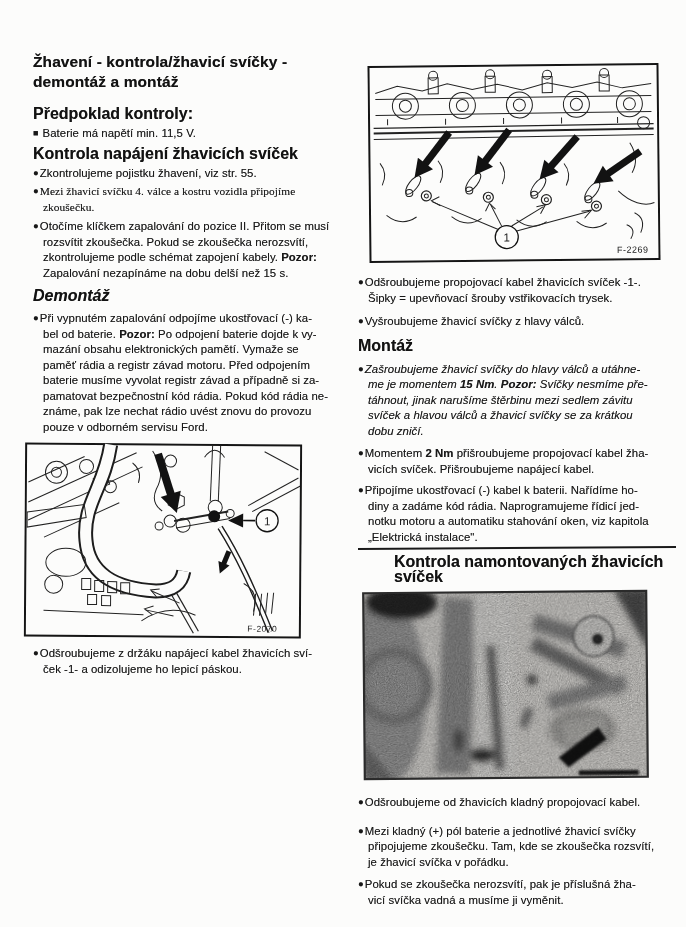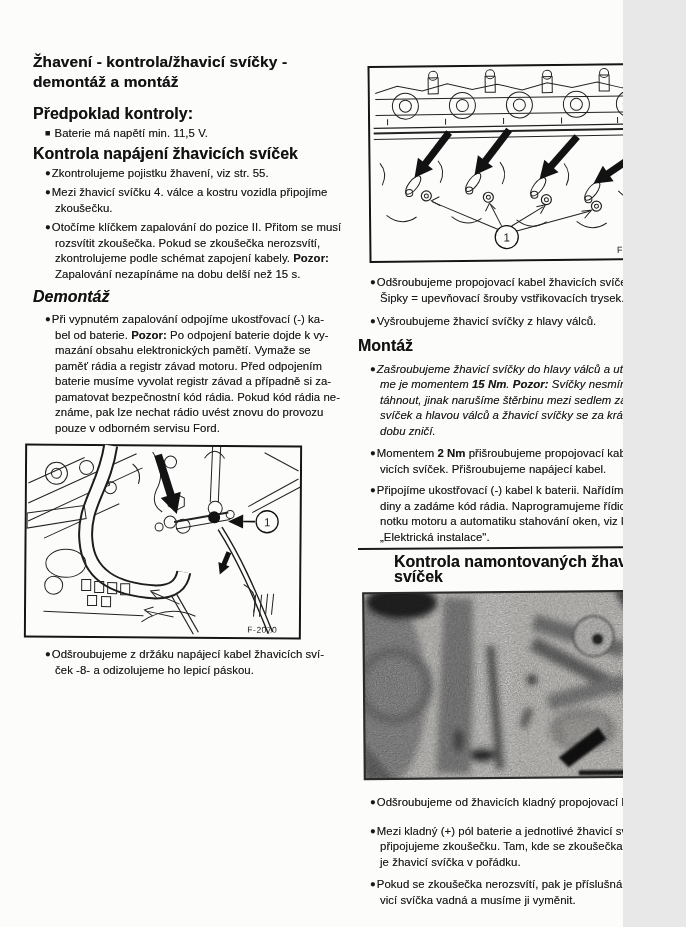--- a/index.html
+++ b/index.html
@@ -1,32 +1,32 @@
 <!DOCTYPE html>
 <html><head>
 <meta charset="utf-8">
 <style>
   html,body{margin:0;padding:0;background:#e8e8e8;}
   .page{
-    position:relative;width:623px;height:927px;background:#fcfcfb;overflow:hidden;
+    position:relative;width:686px;height:927px;background:#fcfcfb;overflow:hidden;
     font-family:"Liberation Sans",sans-serif;color:#181818;
   }
   .col{position:absolute;}
   .col-left{left:33px;top:52px;width:320px;}
   .col-right{left:358px;top:64px;width:318px;}
   .title{
     font-weight:700;font-size:15.5px;line-height:19.5px;letter-spacing:.1px;
     white-space:pre;margin:0;color:#121212;text-shadow:0 0 .4px rgba(0,0,0,.55);
   }
   .body-text,.bul{font-size:11.4px;line-height:15.5px;letter-spacing:.05px;
     text-shadow:0 0 .35px rgba(0,0,0,.45);}
   .pre{white-space:pre;}
   .h{font-weight:700;font-size:16px;line-height:15px;margin:0;color:#121212;
      text-shadow:0 0 .4px rgba(0,0,0,.5);}
-  .bul{position:relative;padding-left:10px;text-indent:-10px;margin-left:12px;}
+  .bul{position:relative;padding-left:10px;text-indent:-10px;}
   .bul .mk{font-size:9.5px;margin-right:1px;vertical-align:1px;}
   .bul .mksq{font-size:9px;margin-right:4px;vertical-align:1px;}
   .bul .bt{white-space:pre;}
   .b{font-weight:700;}
   .fig{display:block;}
   .rule{height:2px;background:#1a1a1a;transform:rotate(-.4deg);}
   svg text{font-family:"Liberation Sans",sans-serif;fill:#1a1a1a;}
   .lineart{stroke:#222;fill:none;stroke-width:1;}
   .solid{fill:#121212;stroke:none;}
 </style>
@@ -46,21 +46,21 @@
     <div class="bul" style="margin-top:5px;">
       <span class="mksq">■</span><span class="bt">Baterie má napětí min. 11,5 V.</span>
     </div>
 
     <h2 class="h" style="margin-top:4px;">Kontrola napájení žhavicích svíček</h2>
 
     <div class="bul" style="margin-top:4px;">
       <span class="mk">●</span><span class="bt">Zkontrolujeme pojistku žhavení, viz str. 55.</span>
     </div>
 
-    <div class="bul" style="margin-top:3px;">
+    <div class="bul" style="margin-top:3px;font-family:Liberation Serif, serif;">
       <span class="mk">●</span><span class="bt">Mezi žhavicí svíčku 4. válce a kostru vozidla připojíme
 zkoušečku.</span>
     </div>
 
     <div class="bul" style="margin-top:3px;">
       <span class="mk">●</span><span class="bt"><span>Otočíme klíčkem zapalování do pozice II. Přitom se musí
 rozsvítit zkoušečka. Pokud se zkoušečka nerozsvítí,
 zkontrolujeme podle schémat zapojení kabely. </span><span class="b">Pozor:</span><span>
 Zapalování nezapínáme na dobu delší než 15 s.</span></span>
     </div>
@@ -162,21 +162,21 @@
         <polygon class="solid" points="204,77 219,70 219,84"></polygon>
         <line x1="219" y1="77" x2="231" y2="77" stroke="#121212" stroke-width="1.6"></line>
         <circle cx="243" cy="77" r="11" fill="none" stroke="#121212" stroke-width="1.3"></circle>
         <text x="243" y="81.5" font-size="11.5" text-anchor="middle">1</text>
       </g>
       <text x="224" y="188" font-size="8.5" fill="#4a4a4a" letter-spacing=".5">F-2070</text>
     </svg>
 
     <div class="bul" style="margin-top:7px;">
       <span class="mk">●</span><span class="bt">Odšroubujeme z držáku napájecí kabel žhavicích sví-
-ček -8- a odizolujeme ho lepicí páskou.</span>
+ček -1- a odizolujeme ho lepicí páskou.</span>
     </div>
   </div>
 
   <div class="col col-right">
 
     <svg class="fig" style="margin-left:10px;transform:rotate(-.6deg);" width="292" height="198" viewBox="0 0 292 198">
       <rect x="1.5" y="1.5" width="289" height="195" fill="#fcfcfb" stroke="#151515" stroke-width="2"></rect>
       <g class="lineart">
 
         <polyline points="8,28 30,21 55,26 80,19 105,25 130,20 155,26 180,19 205,24 230,19 255,25 284,21"></polyline>

